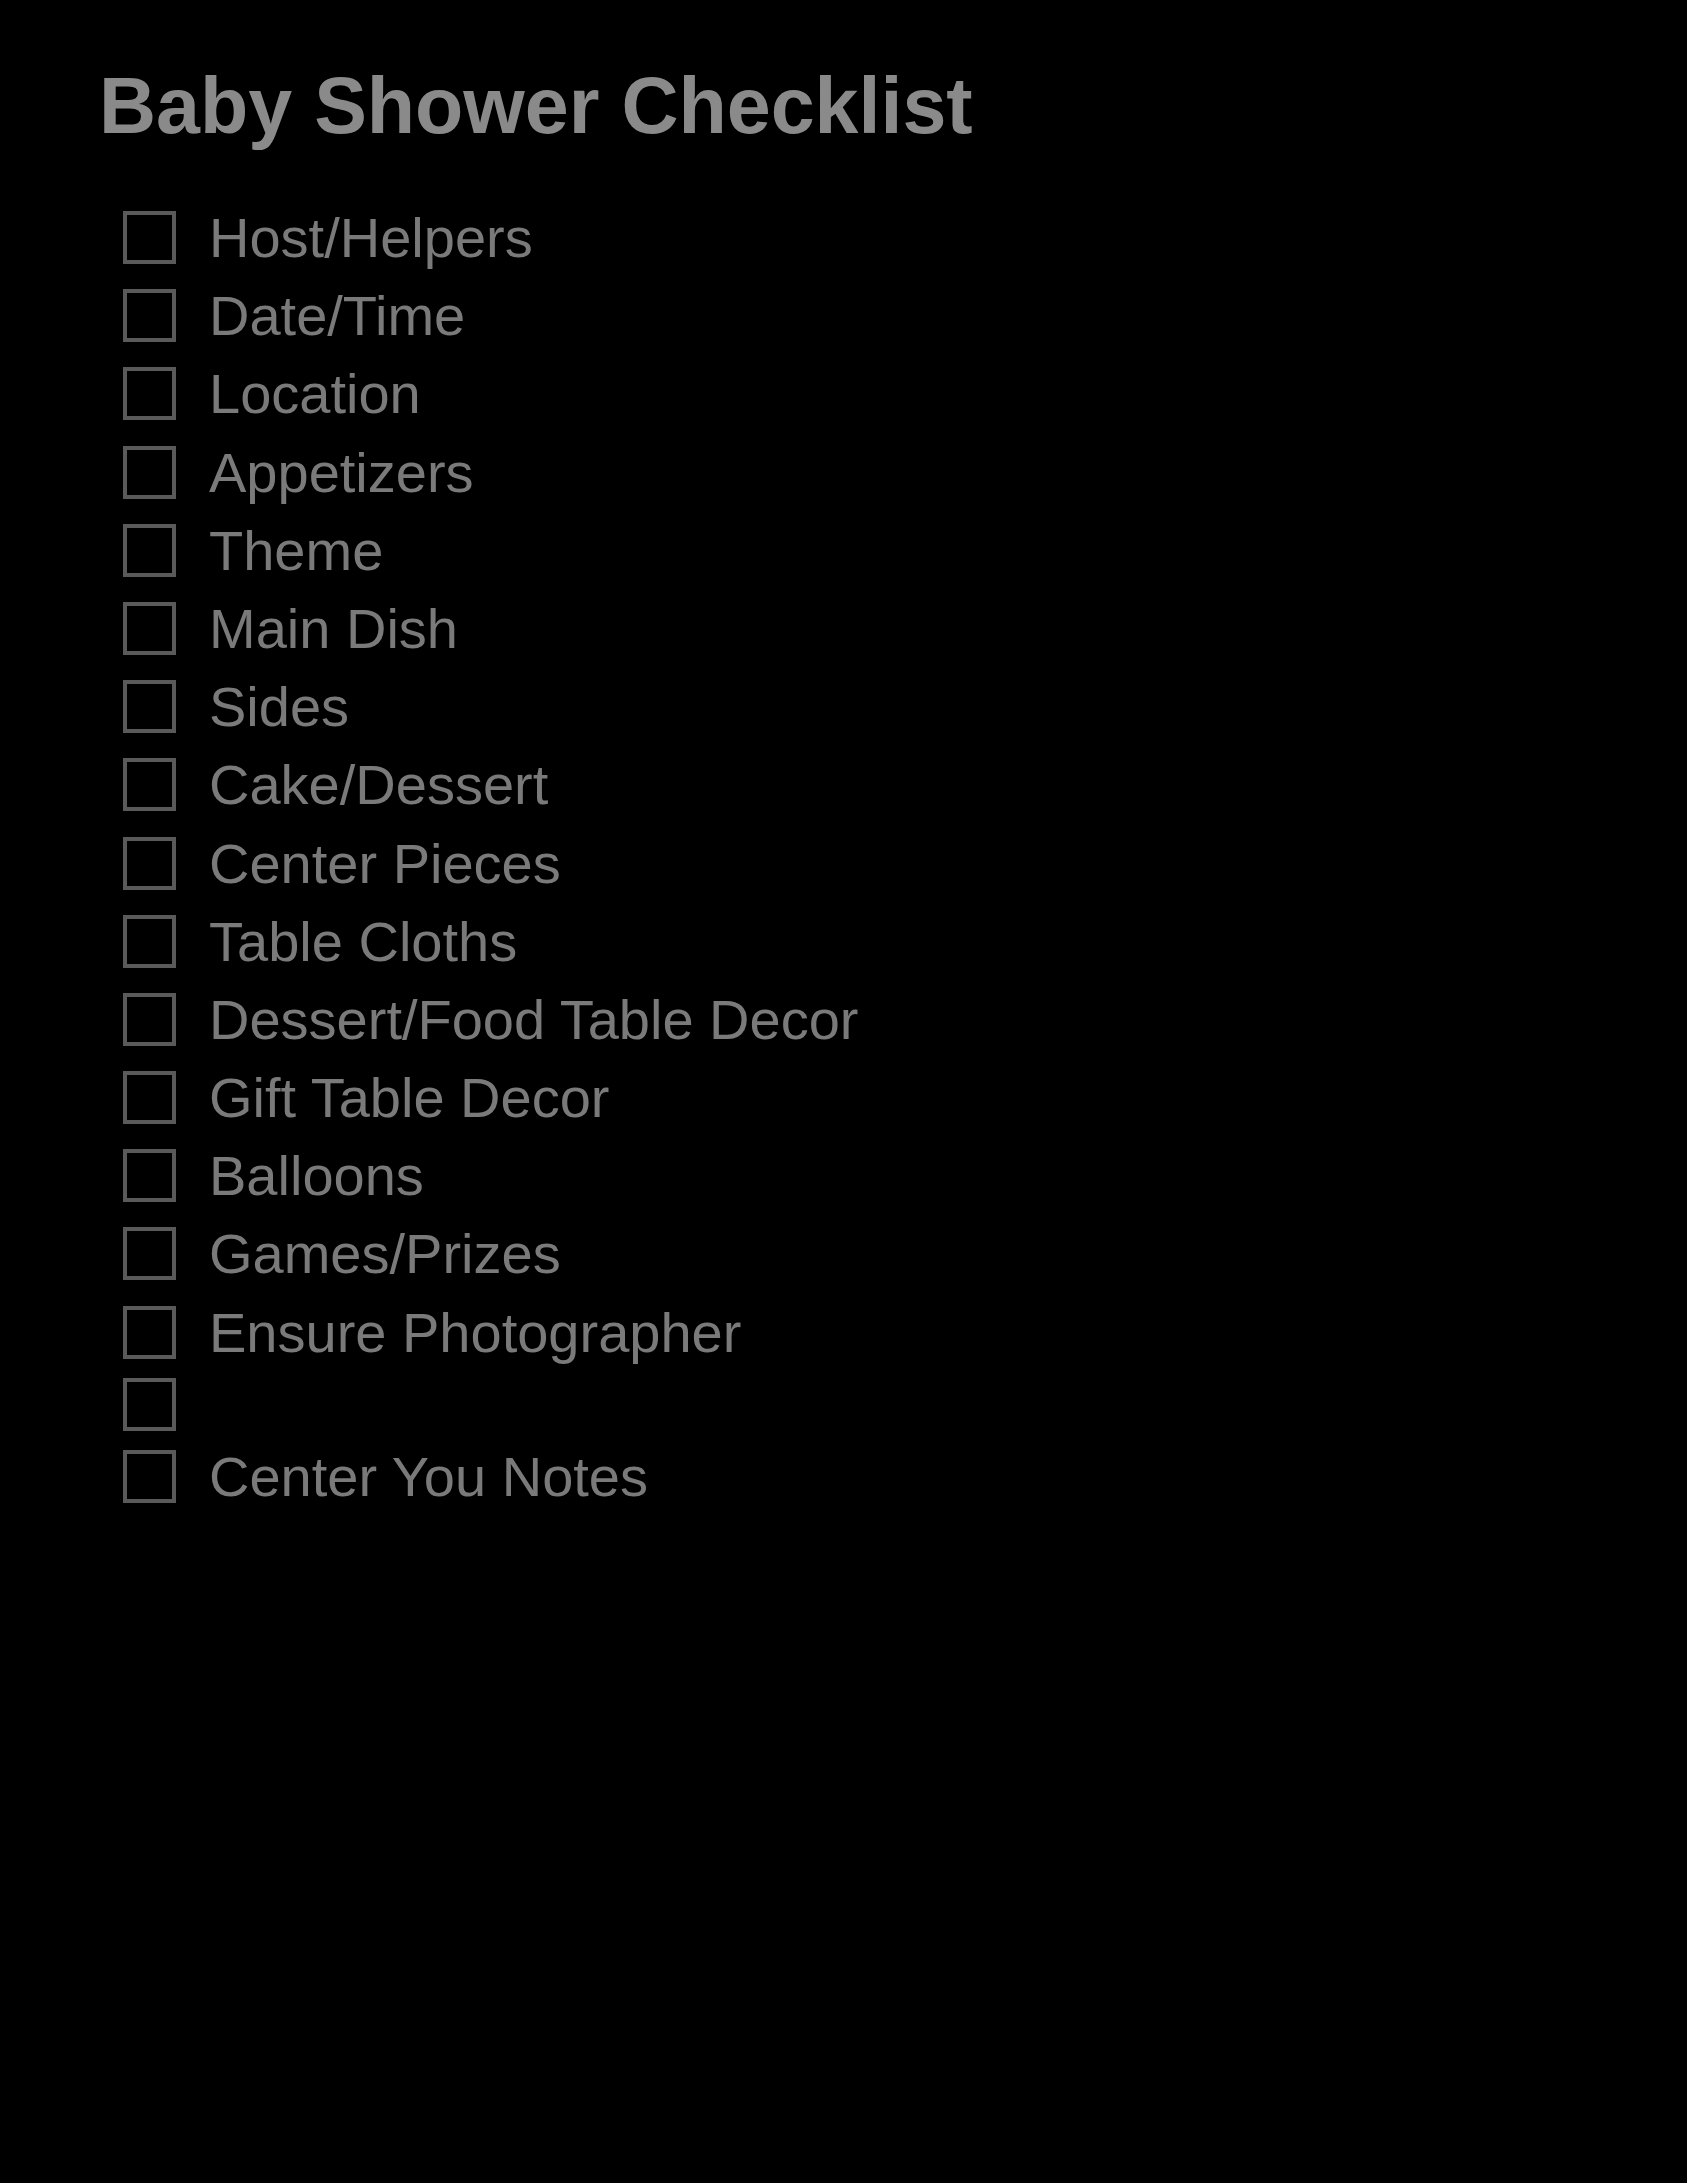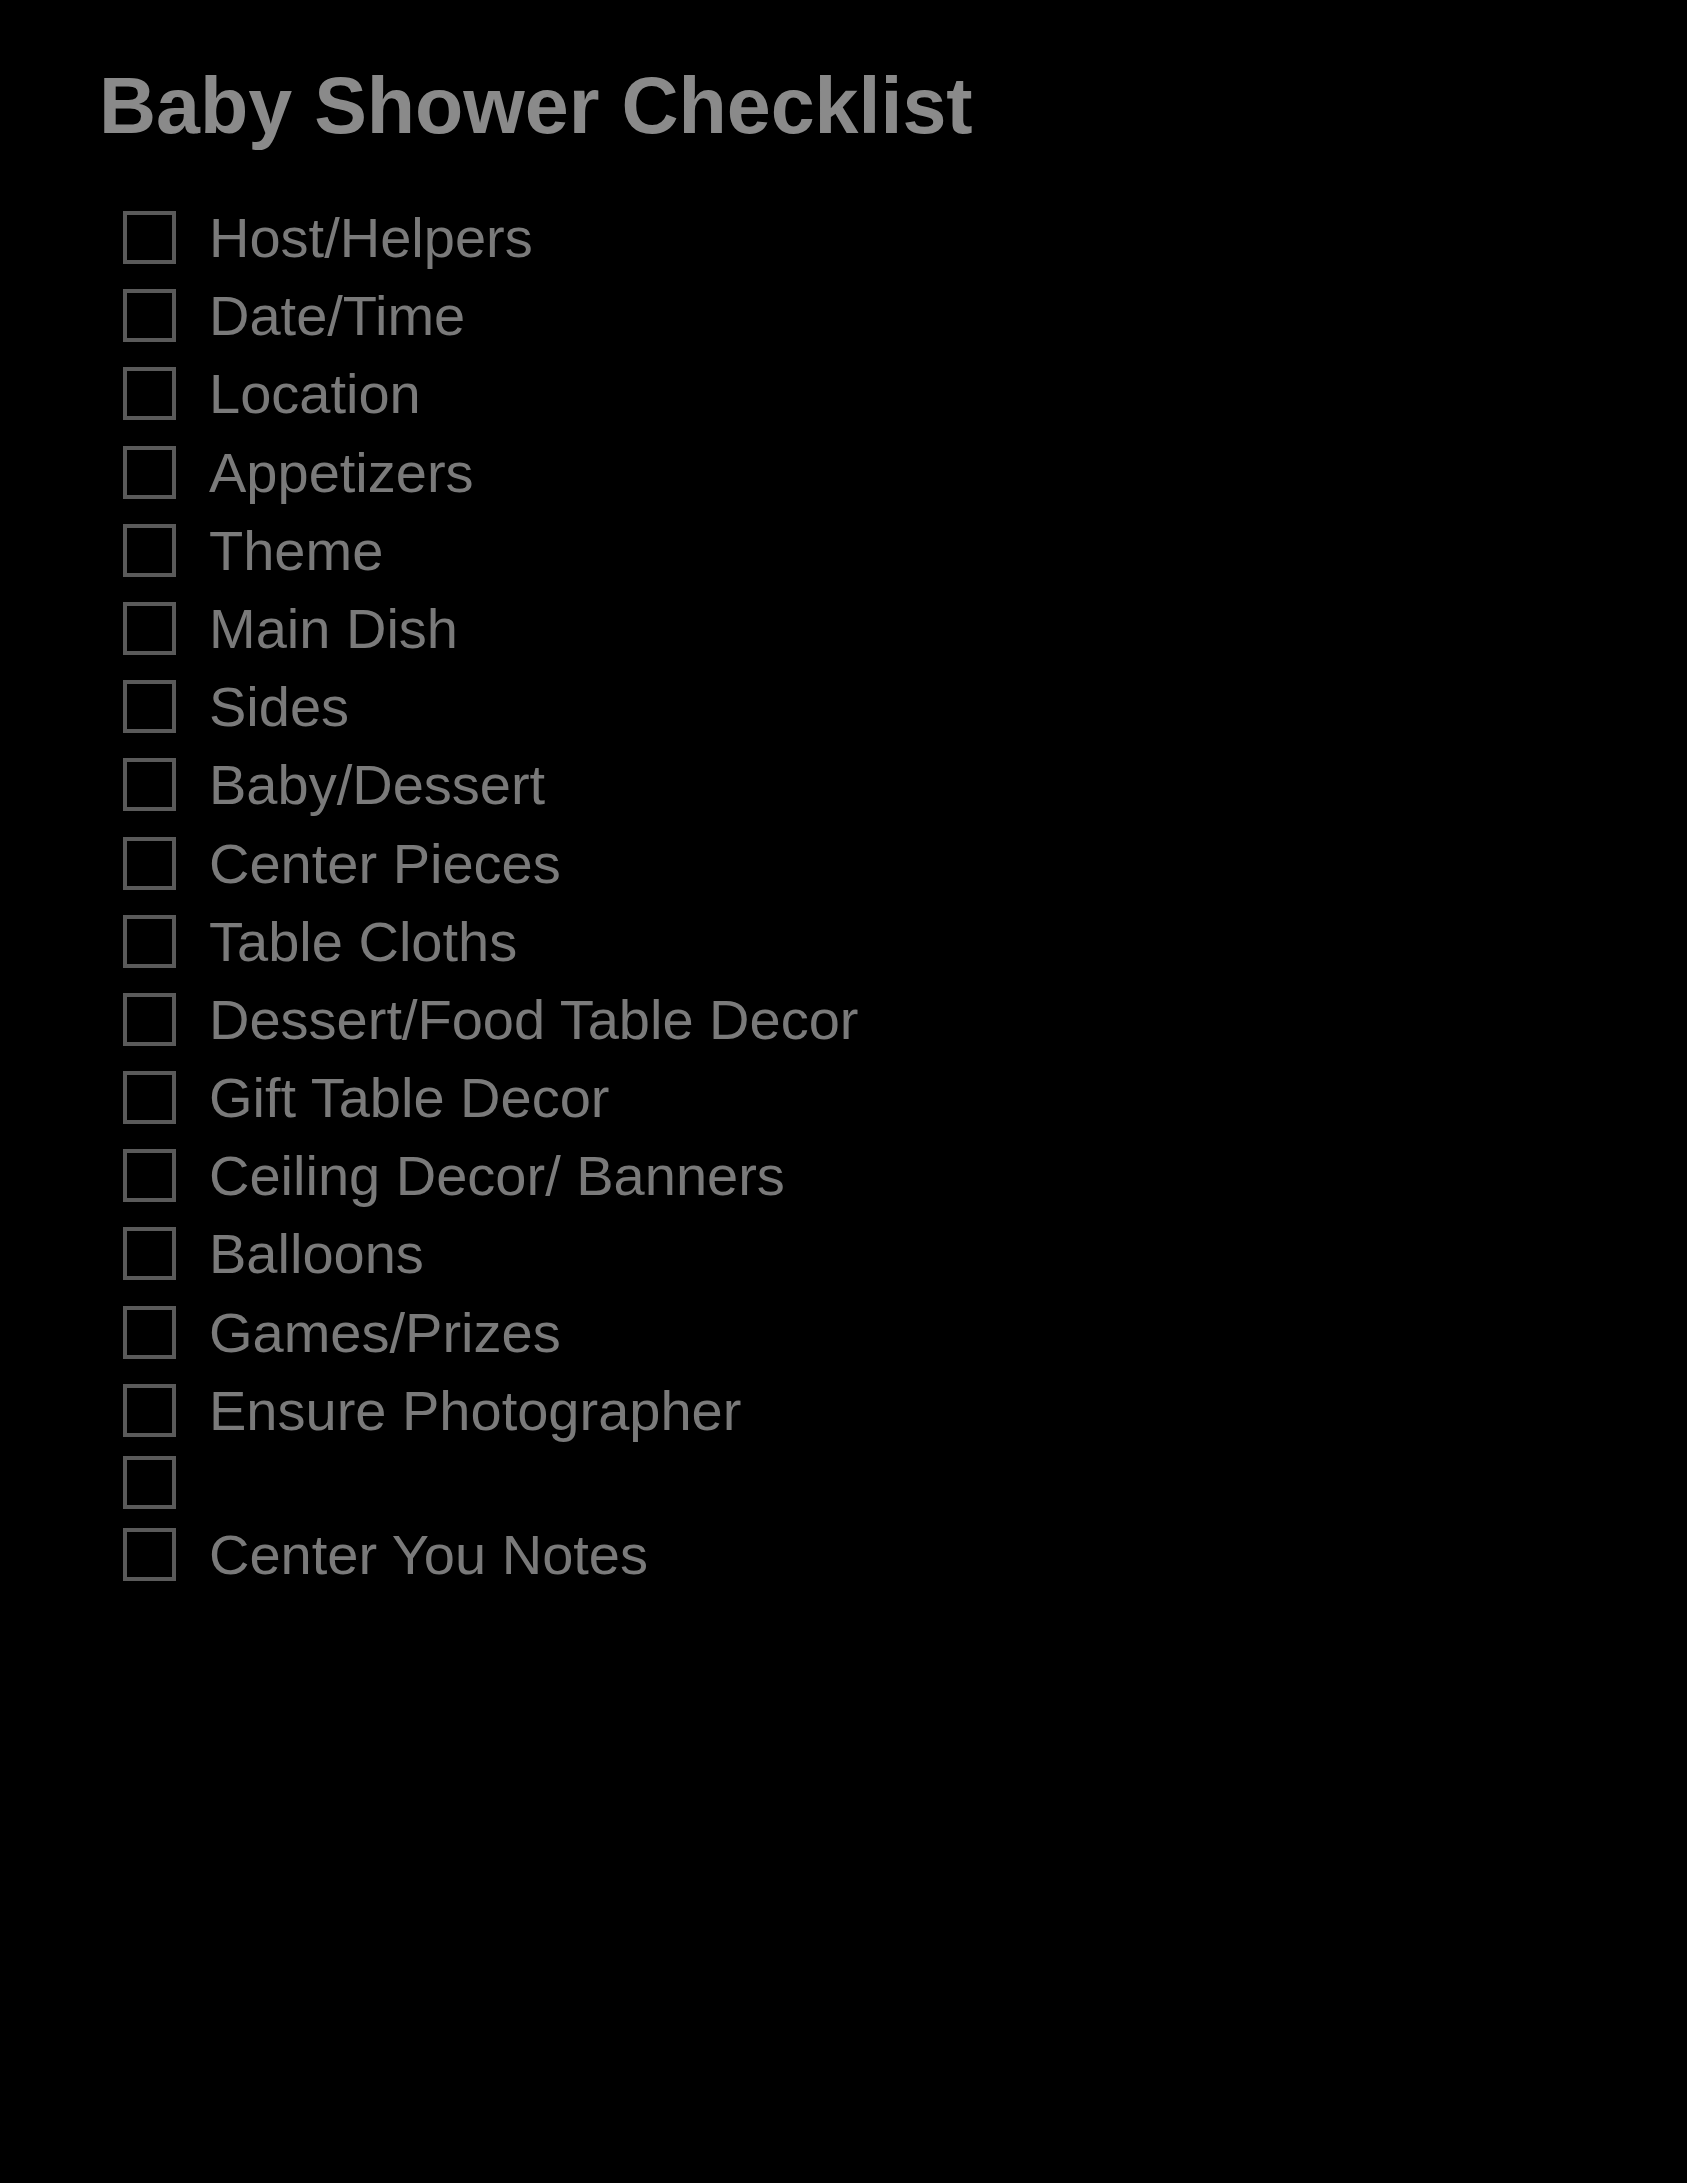--- a/index.html
+++ b/index.html
@@ -92,41 +92,37 @@
       <li class="checklist-item">
         <input type="checkbox" class="checkbox" style="">
         <span class="item-label">Main Dish</span>
       </li>
       <li class="checklist-item">
         <input type="checkbox" class="checkbox" style="">
         <span class="item-label">Sides</span>
       </li>
       <li class="checklist-item">
         <input type="checkbox" class="checkbox" style="">
-        <span class="item-label">Baby/Dessert</span>
+        <span class="item-label">Cake/Dessert</span>
       </li>
       <li class="checklist-item">
         <input type="checkbox" class="checkbox" style="">
         <span class="item-label">Center Pieces</span>
       </li>
       <li class="checklist-item">
         <input type="checkbox" class="checkbox" style="">
         <span class="item-label">Table Cloths</span>
       </li>
       <li class="checklist-item">
         <input type="checkbox" class="checkbox" style="">
         <span class="item-label">Dessert/Food Table Decor</span>
       </li>
       <li class="checklist-item">
         <input type="checkbox" class="checkbox" style="">
         <span class="item-label">Gift Table Decor</span>
-      </li>
-      <li class="checklist-item">
-        <input type="checkbox" class="checkbox" style="">
-        <span class="item-label">Ceiling Decor/ Banners</span>
       </li>
       <li class="checklist-item">
         <input type="checkbox" class="checkbox" style="">
         <span class="item-label">Balloons</span>
       </li>
       <li class="checklist-item">
         <input type="checkbox" class="checkbox" style="">
         <span class="item-label">Games/Prizes</span>
       </li>
       <li class="checklist-item">

